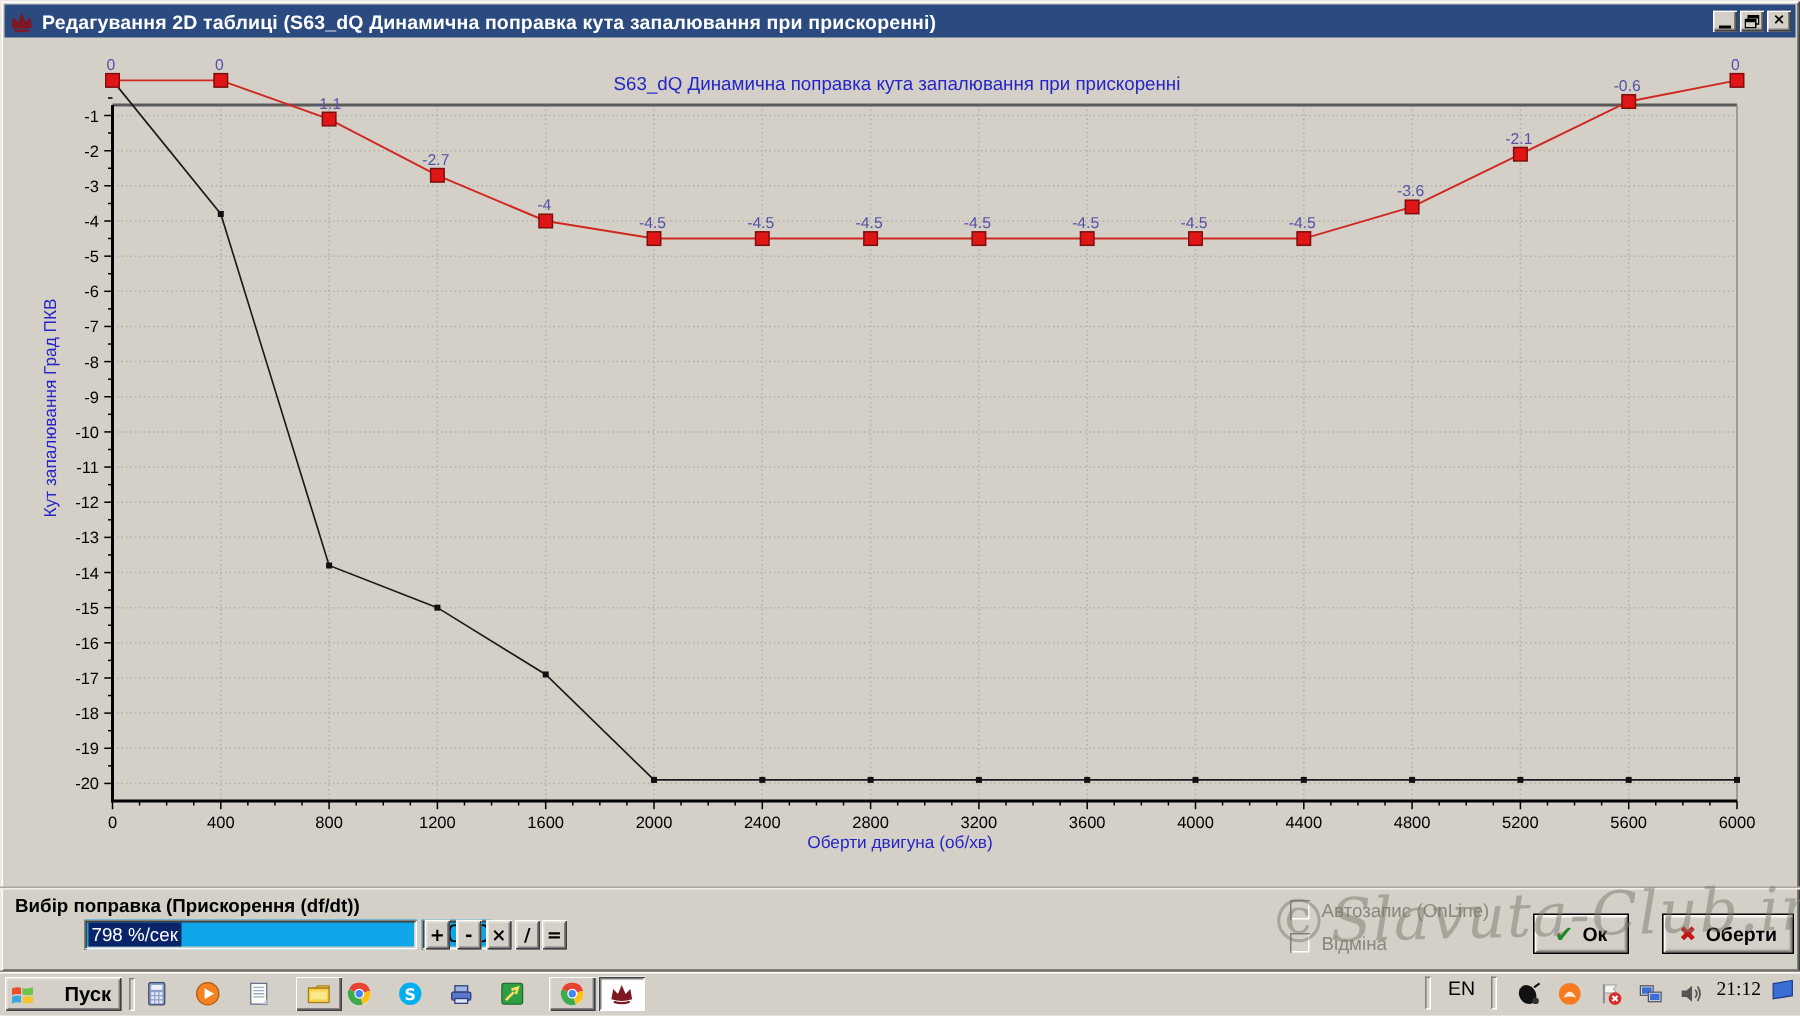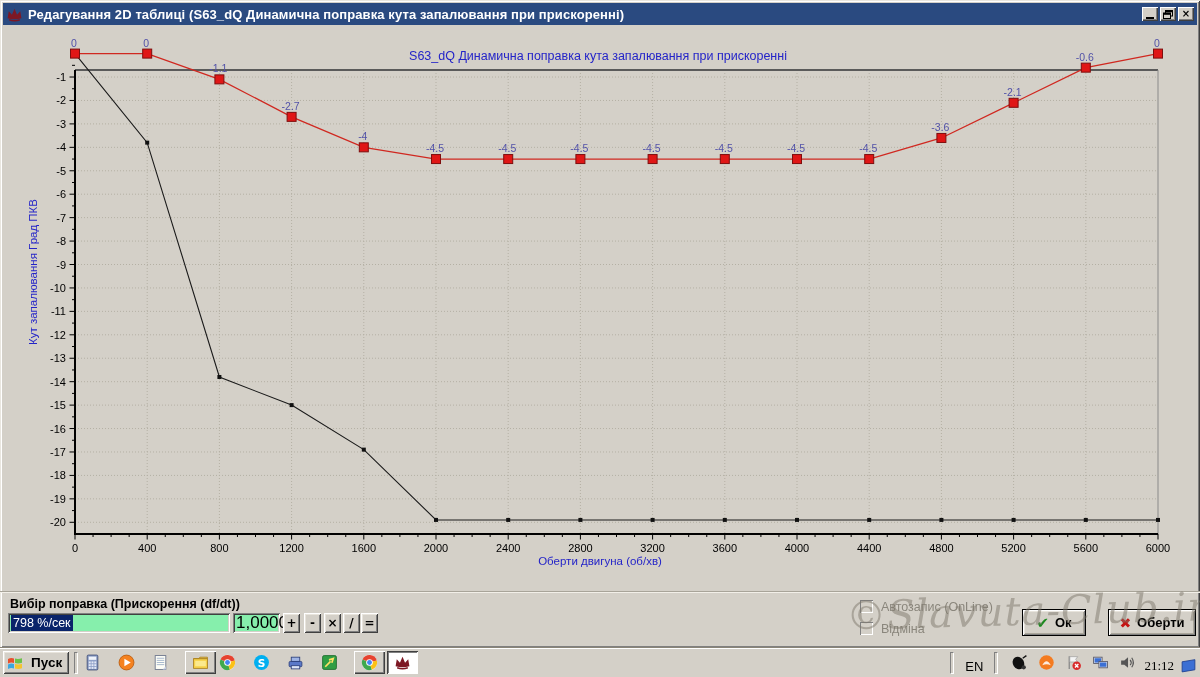--- a/index.html
+++ b/index.html
@@ -18,22 +18,22 @@
   .wbtn{width:16px;height:14px;background:#d4d0c8;border:0;padding:0;display:flex;align-items:center;justify-content:center;
         box-shadow:inset 1px 1px 0 #fff,inset -1px -1px 0 #404040,inset -2px -2px 0 #808080;
         font-family:"DejaVu Sans",sans-serif;font-size:10px;font-weight:bold;line-height:1;color:#000;cursor:default;}
   .min-glyph{display:block;width:8px;height:2px;background:#000;margin-top:7px;}
   
   #chart-svg{position:absolute;left:0;top:25px;width:1200px;height:567px;}
   #chart-svg text{font-family:"Liberation Sans",sans-serif;}
   
   .panel-divider{position:absolute;left:0;top:591px;width:1200px;height:1px;background:#a8a499;box-shadow:0 1px 0 #f2efe8;}
   .iso-label{position:absolute;left:10px;top:597px;font-size:12.5px;font-weight:bold;color:#000;}
-  .sunken{background:#86efac;box-shadow:inset 1px 1px 0 #808080,inset -1px -1px 0 #fff,
-          inset 2px 2px 0 #404040,inset -2px -2px 0 #d4d0c8;}
+  .sunken{background:#0ea5e9;box-shadow:inset 1px 1px 0 #808080,inset -1px -1px 0 #fff,
+          inset 2px 2px 0 #404040,inset -2px -2px 0 #d4d0c8;margin-left:48px;}
   .iso-field{position:absolute;left:8px;top:613px;width:222px;height:20px;display:flex;align-items:center;padding-left:3px;box-sizing:border-box;}
   .iso-field .sel{background:#0a246a;color:#fff;font-size:12.5px;padding:1px 2px;white-space:nowrap;}
   .factor-field{position:absolute;left:233px;top:613px;width:47px;height:20px;display:flex;align-items:flex-end;padding-left:3px;box-sizing:border-box;
                 font-size:17px;color:#000;}
   .opbtn{position:absolute;top:613px;width:17px;height:20px;background:#d4d0c8;border:0;padding:0;
          box-shadow:inset 1px 1px 0 #fff,inset -1px -1px 0 #404040,inset 2px 2px 0 #e8e4dc,inset -2px -2px 0 #808080;
          font-family:"DejaVu Sans",sans-serif;font-size:12px;font-weight:bold;color:#000;line-height:18px;cursor:default;}
   .chk-row{position:absolute;left:860px;display:flex;align-items:flex-start;}
   .chk-box{width:13px;height:13px;background:#d4d0c8;box-shadow:inset 1px 1px 0 #808080,inset -1px -1px 0 #fff;flex:0 0 auto;}
   .chk-lbl{margin-left:8px;font-size:12.5px;color:#8a867c;}
@@ -43,34 +43,34 @@
            font-size:13px;font-weight:bold;color:#000;cursor:default;padding:0;}
   .glyph-ok{font-family:"DejaVu Sans",sans-serif;color:#1a8a1e;font-size:15px;font-weight:bold;}
   .glyph-cancel{font-family:"DejaVu Sans",sans-serif;color:#c41414;font-size:14px;font-weight:bold;}
   
   .watermark{position:absolute;left:846px;top:588px;width:360px;font-family:"DejaVu Serif",serif;font-style:italic;
              font-size:40px;color:rgba(125,120,108,.5);white-space:nowrap;transform:rotate(-1.5deg);
              pointer-events:none;z-index:60;letter-spacing:1px;}
   
   .taskbar{position:absolute;left:0;top:648px;width:1200px;height:29px;background:#d4d0c8;
            box-shadow:inset 0 1px 0 #fff,0 -1px 0 #8a8578;display:flex;align-items:center;padding:0 3px;box-sizing:border-box;z-index:40;}
-  .start-btn{height:23px;background:#d4d0c8;border:0;display:flex;align-items:center;gap:8px;padding:0 7px 0 4px;
+  .start-btn{height:23px;background:#d4d0c8;border:0;display:flex;align-items:center;gap:20px;padding:0 7px 0 4px;
              box-shadow:inset 1px 1px 0 #fff,inset -1px -1px 0 #404040,inset 2px 2px 0 #e8e4dc,inset -2px -2px 0 #808080;
              font-size:13.5px;font-weight:bold;color:#000;cursor:default;}
   .start-btn svg{width:16px;height:14px;}
   .grip{width:2px;height:20px;border-left:1px solid #808080;border-top:1px solid #808080;
         border-right:1px solid #fff;border-bottom:1px solid #fff;margin:0 5px;flex:0 0 auto;}
   .ql{display:inline-flex;align-items:center;justify-content:center;height:23px;cursor:default;}
   .ql svg{width:17px;height:17px;}
   .ql.flat{width:18px;margin-right:16px;}
   .ql.raised{width:31px;margin-right:2px;background:#d4d0c8;
              box-shadow:inset 1px 1px 0 #fff,inset -1px -1px 0 #404040,inset -2px -2px 0 #808080;}
   .ql.active{width:31px;margin-right:2px;background:#fff;
              box-shadow:inset 1px 1px 0 #404040,inset -1px -1px 0 #fff,inset 2px 2px 0 #808080;}
-  .tray{margin-left:auto;display:flex;align-items:flex-end;}
+  .tray{margin-left:auto;display:flex;align-items:flex-start;}
   .lang{font-size:13px;color:#000;width:30px;text-align:center;}
   .traybox{display:flex;align-items:center;gap:10px;padding:0 4px 0 8px;height:23px;}
   .tray-icon{width:17px;height:17px;display:inline-flex;cursor:default;}
   .tray-icon svg{width:17px;height:17px;}
   .clock{font-size:13px;color:#000;margin:0 6px 0 4px;font-family:Liberation Serif, serif;}
 </style>
 </head>
 <body>
 
 <div class="screen">

